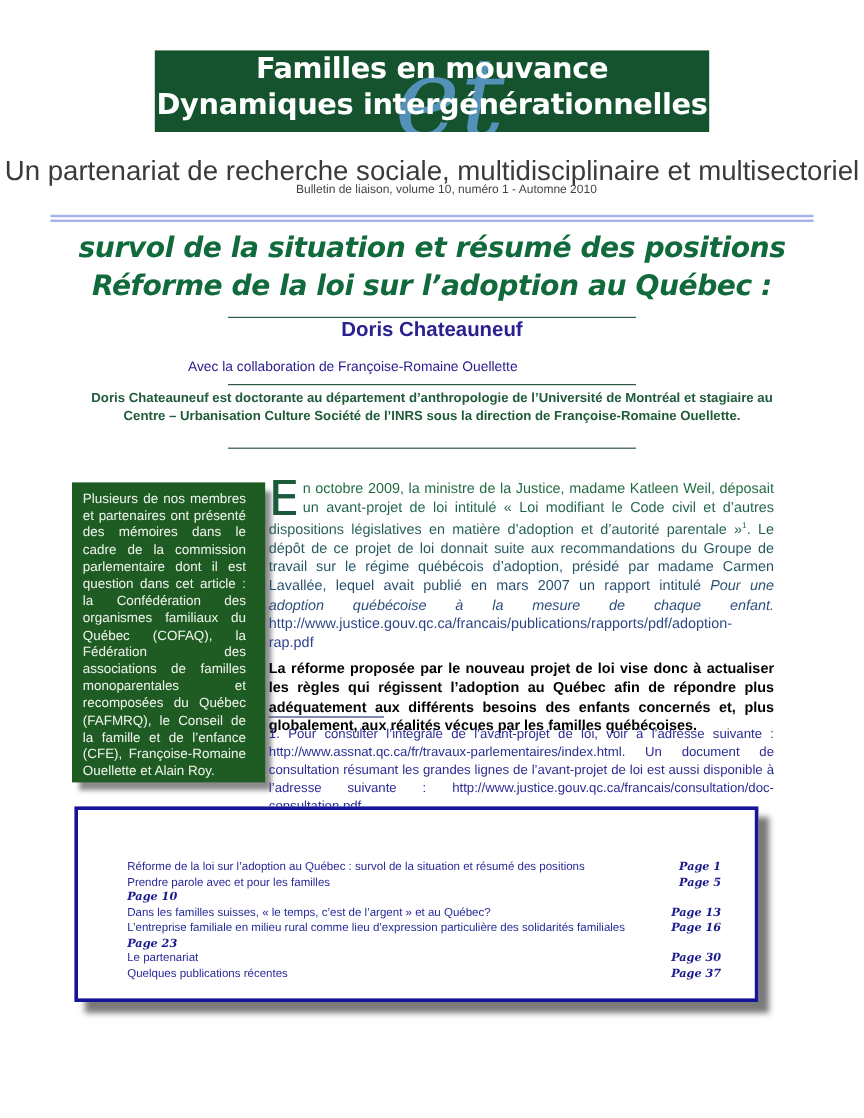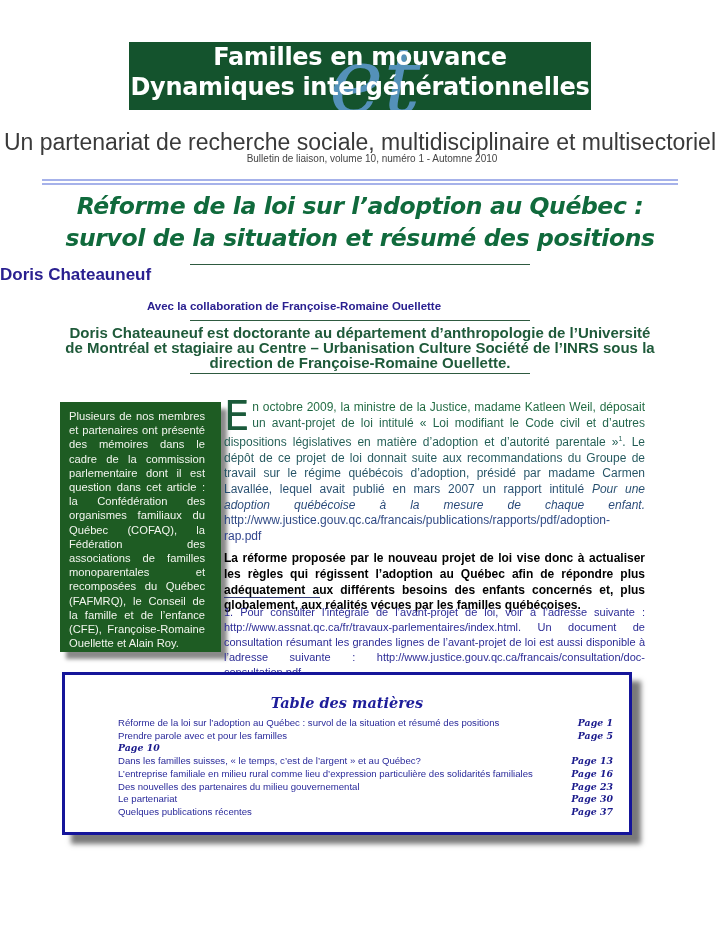--- a/index.html
+++ b/index.html
@@ -14,85 +14,84 @@
   .banner .l1 { }
   .subtitle { position:absolute; left:0; width:720px; top:129px; text-align:center; font-size:23px;
               color:#3a3a3a; }
   .bulletin { position:absolute; left:12px; width:720px; top:153px; text-align:center; font-size:10px; color:#444; }
   .dbl-rule { position:absolute; left:42px; width:636px; top:179px; height:2px;
               border-top:2px solid #a6b2ea; border-bottom:2px solid #a6b2ea; }
   .title { position:absolute; left:0; width:720px; top:190px; text-align:center; color:#106a3c;
            font-family:"DejaVu Sans", sans-serif; font-weight:bold; font-style:italic; font-size:23.5px;
            line-height:32px; letter-spacing:-0.4px; }
   .rule { position:absolute; height:1px; background:#2e5a40; }
-  .author { position:absolute; left:0; width:720px; top:265px; color:#2a2090;
+  .author { position:absolute; left:0; width:720px; top:265px; text-align:center; color:#2a2090;
             font-weight:bold; font-size:17px; }
   .collab { position:absolute; left:0; width:588px; top:300px; text-align:center; color:#2a2090;
-            font-weight:bold; font-size:11.5px; }
+            font-weight:normal; font-size:11.5px; }
   .bio { position:absolute; left:60px; width:600px; top:325px; text-align:center; color:#1f5a3a;
-         font-weight:bold; font-size:15px; line-height:15px; }
+         font-weight:bold; font-size:11px; line-height:15px; }
   .sidebox { position:absolute; left:60px; top:402px; width:161px; height:250px; background:#1e5c23;
              box-shadow:6px 7px 4px #8a8a8a; color:#f2f5ee; font-size:11.2px; line-height:14.2px;
              padding:7px 16px 0 9px; box-sizing:border-box; text-align:justify; }
   .body { position:absolute; left:224px; width:421px; top:400px; font-size:12px; line-height:15.6px;
           text-align:justify; }
   .body p { margin:0 0 7px 0; }
   .p1 { background:linear-gradient(#1c6a3b, #2b3c8e); -webkit-background-clip:text; background-clip:text; color:transparent; }
   .p2 { color:#000000;font-weight:bold; }
   .dropcap { float:left; font-size:40px; line-height:30px; margin:1px 3px 0 0; color:#1b5a3a; font-family:"DejaVu Sans", sans-serif; }
   .fn-rule { position:absolute; left:224px; top:597px; width:96px; height:1px; background:#333c7a; }
   .footnote { position:absolute; left:224px; width:421px; top:605px; font-size:11px; line-height:15px;
               color:#2c2c96; text-align:justify; }
   .toc { position:absolute; left:62px; top:672px; width:570px; height:163px; border:3px solid #15159a;
          background:#ffffff; box-shadow:9px 9px 5px #7a7a7a; box-sizing:border-box; }
   .toc-title { position:absolute; left:0; width:100%; top:19px; text-align:center; color:#1d1d9a;
                font-family:"DejaVu Serif", serif; font-weight:bold; font-style:italic; font-size:14.5px; }
-  .toc-list { position:absolute; left:41px; top:42px; width:495px;margin-left:12px; }
+  .toc-list { position:absolute; left:41px; top:42px; width:495px; }
   .toc-row { display:flex; justify-content:space-between; align-items:flex-end; font-size:9.6px;
              line-height:12.7px; color:#2a2a9a; }
   .toc-row .lbl { width:420px; }
   .toc-row .pg { font-family:"DejaVu Serif", serif; font-weight:bold; font-style:italic; color:#1a1a8c;
                  font-size:9.4px; white-space:nowrap; }
 </style>
 </head>
 <body>
 
 <div class="banner">
   <div class="et">et</div>
   <div class="l1">Familles en mouvance</div>
   <div class="l2">Dynamiques intergénérationnelles</div>
 </div>
 <div class="subtitle">Un partenariat de recherche sociale, multidisciplinaire et multisectoriel</div>
 <div class="bulletin">Bulletin de liaison, volume 10, numéro 1 - Automne 2010</div>
 <div class="dbl-rule"></div>
 
 <div class="title">
+  <div>survol de la situation et résumé des positions</div>
   <div>Réforme de la loi sur l’adoption au Québec :</div>
-  <div>survol de la situation et résumé des positions</div>
 </div>
 <div class="rule" style="left:190px; width:340px; top:264px;"></div>
 <div class="author">Doris Chateauneuf</div>
 <div class="collab">Avec la collaboration de Françoise-Romaine Ouellette</div>
 <div class="rule" style="left:190px; width:340px; top:320px;"></div>
 <div class="bio">Doris Chateauneuf est doctorante au département d’anthropologie de l’Université de Montréal et stagiaire au Centre – Urbanisation Culture Société de l’INRS sous la direction de Françoise-Romaine Ouellette.</div>
 <div class="rule" style="left:190px; width:340px; top:373px;"></div>
 
 <div class="sidebox">Plusieurs de nos membres et partenaires ont présenté des mémoires dans le cadre de la commission parlementaire dont il est question dans cet article : la Confédération des organismes familiaux du Québec (COFAQ), la Fédération des associations de familles monoparentales et recomposées du Québec (FAFMRQ), le Conseil de la famille et de l’enfance (CFE), Françoise-Romaine Ouellette et Alain Roy.</div>
 
 <div class="body">
   <p class="p1">
     <span class="dropcap">E</span><span>n octobre 2009, la ministre de la Justice, madame Katleen Weil, déposait un avant-projet de loi intitulé « Loi modifiant le Code civil et d’autres dispositions législatives en matière d’adoption et d’autorité parentale »</span><sup style="font-size:7px">1</sup><span>. Le dépôt de ce projet de loi donnait suite aux recommandations du Groupe de travail sur le régime québécois d’adoption, présidé par madame Carmen Lavallée, lequel avait publié en mars 2007 un rapport intitulé </span><i>Pour une adoption québécoise à la mesure de chaque enfant.</i><span> http://www.justice.gouv.qc.ca/francais/publications/rapports/pdf/adoption-rap.pdf</span>
   </p>
   <p class="p2">La réforme proposée par le nouveau projet de loi vise donc à actualiser les règles qui régissent l’adoption au Québec afin de répondre plus adéquatement aux différents besoins des enfants concernés et, plus globalement, aux réalités vécues par les familles québécoises.</p>
 </div>
 <div class="fn-rule"></div>
 <div class="footnote">1. Pour consulter l’intégrale de l’avant-projet de loi, voir à l’adresse suivante : http://www.assnat.qc.ca/fr/travaux-parlementaires/index.html. Un document de consultation résumant les grandes lignes de l’avant-projet de loi est aussi disponible à l’adresse suivante : http://www.justice.gouv.qc.ca/francais/consultation/doc-consultation.pdf</div>
 
 <div class="toc">
-  <div class="toc-title">Table des matières</div>
   <div class="toc-list">
     <div class="toc-row">
         <span class="lbl">Réforme de la loi sur l’adoption au Québec : survol de la situation et résumé des positions</span>
         <span class="pg">Page 1</span>
       </div>
     <div class="toc-row">
         <span class="lbl">Prendre parole avec et pour les familles</span>
         <span class="pg">Page 5</span>
       </div>
     <div class="toc-row">
@@ -100,21 +99,20 @@
       </div>
     <div class="toc-row">
         <span class="lbl">Dans les familles suisses, « le temps, c’est de l’argent » et au Québec?</span>
         <span class="pg">Page 13</span>
       </div>
     <div class="toc-row">
         <span class="lbl">L’entreprise familiale en milieu rural comme lieu d’expression particulière des solidarités familiales</span>
         <span class="pg">Page 16</span>
       </div>
     <div class="toc-row">
-        <span class="lbl">Des nouvelles des partenaires du milieu gouvernemental</span>
         <span class="pg">Page 23</span>
       </div>
     <div class="toc-row">
         <span class="lbl">Le partenariat</span>
         <span class="pg">Page 30</span>
       </div>
     <div class="toc-row">
         <span class="lbl">Quelques publications récentes</span>
         <span class="pg">Page 37</span>
       </div>

